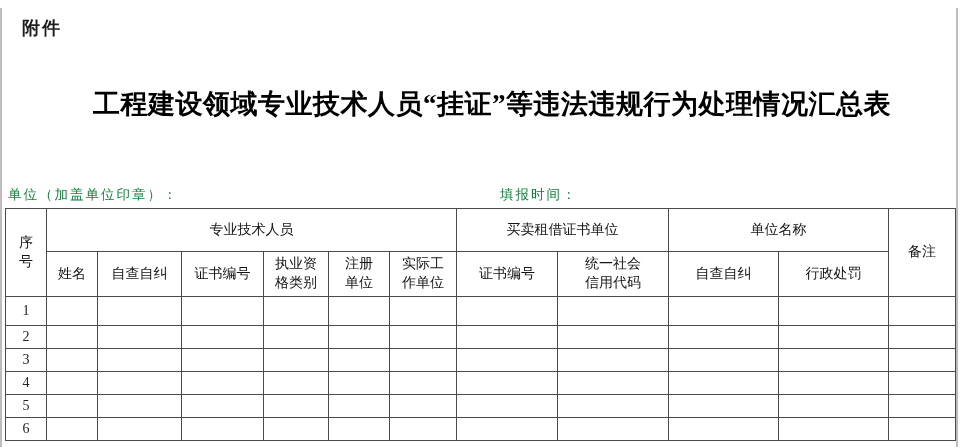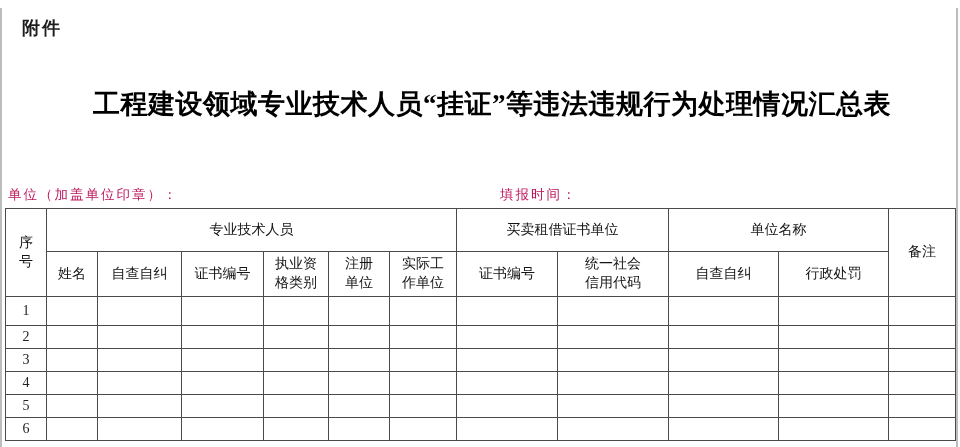--- a/index.html
+++ b/index.html
@@ -28,21 +28,21 @@
   .doc-title {
     position: absolute; left: 0; right: 0; top: 86px; margin: 0;
     text-align: center;
     transform: translateX(12px);
     font-size: 27px; font-weight: bold; color: #000;
     letter-spacing: 0.5px;
     white-space: nowrap;
   }
   .meta-label {
     position: absolute; top: 186px;
-    font-size: 13.5px; color: #be185d;
+    font-size: 13.5px; color: #15803d;
     letter-spacing: 2px;
     white-space: nowrap;
   }
   .meta-label.unit { left: 8px; }
   .meta-label.time { left: 500px; }
 
   table.summary {
     position: absolute; left: 5px; top: 208px;
     width: 950px;
     border-collapse: collapse;

